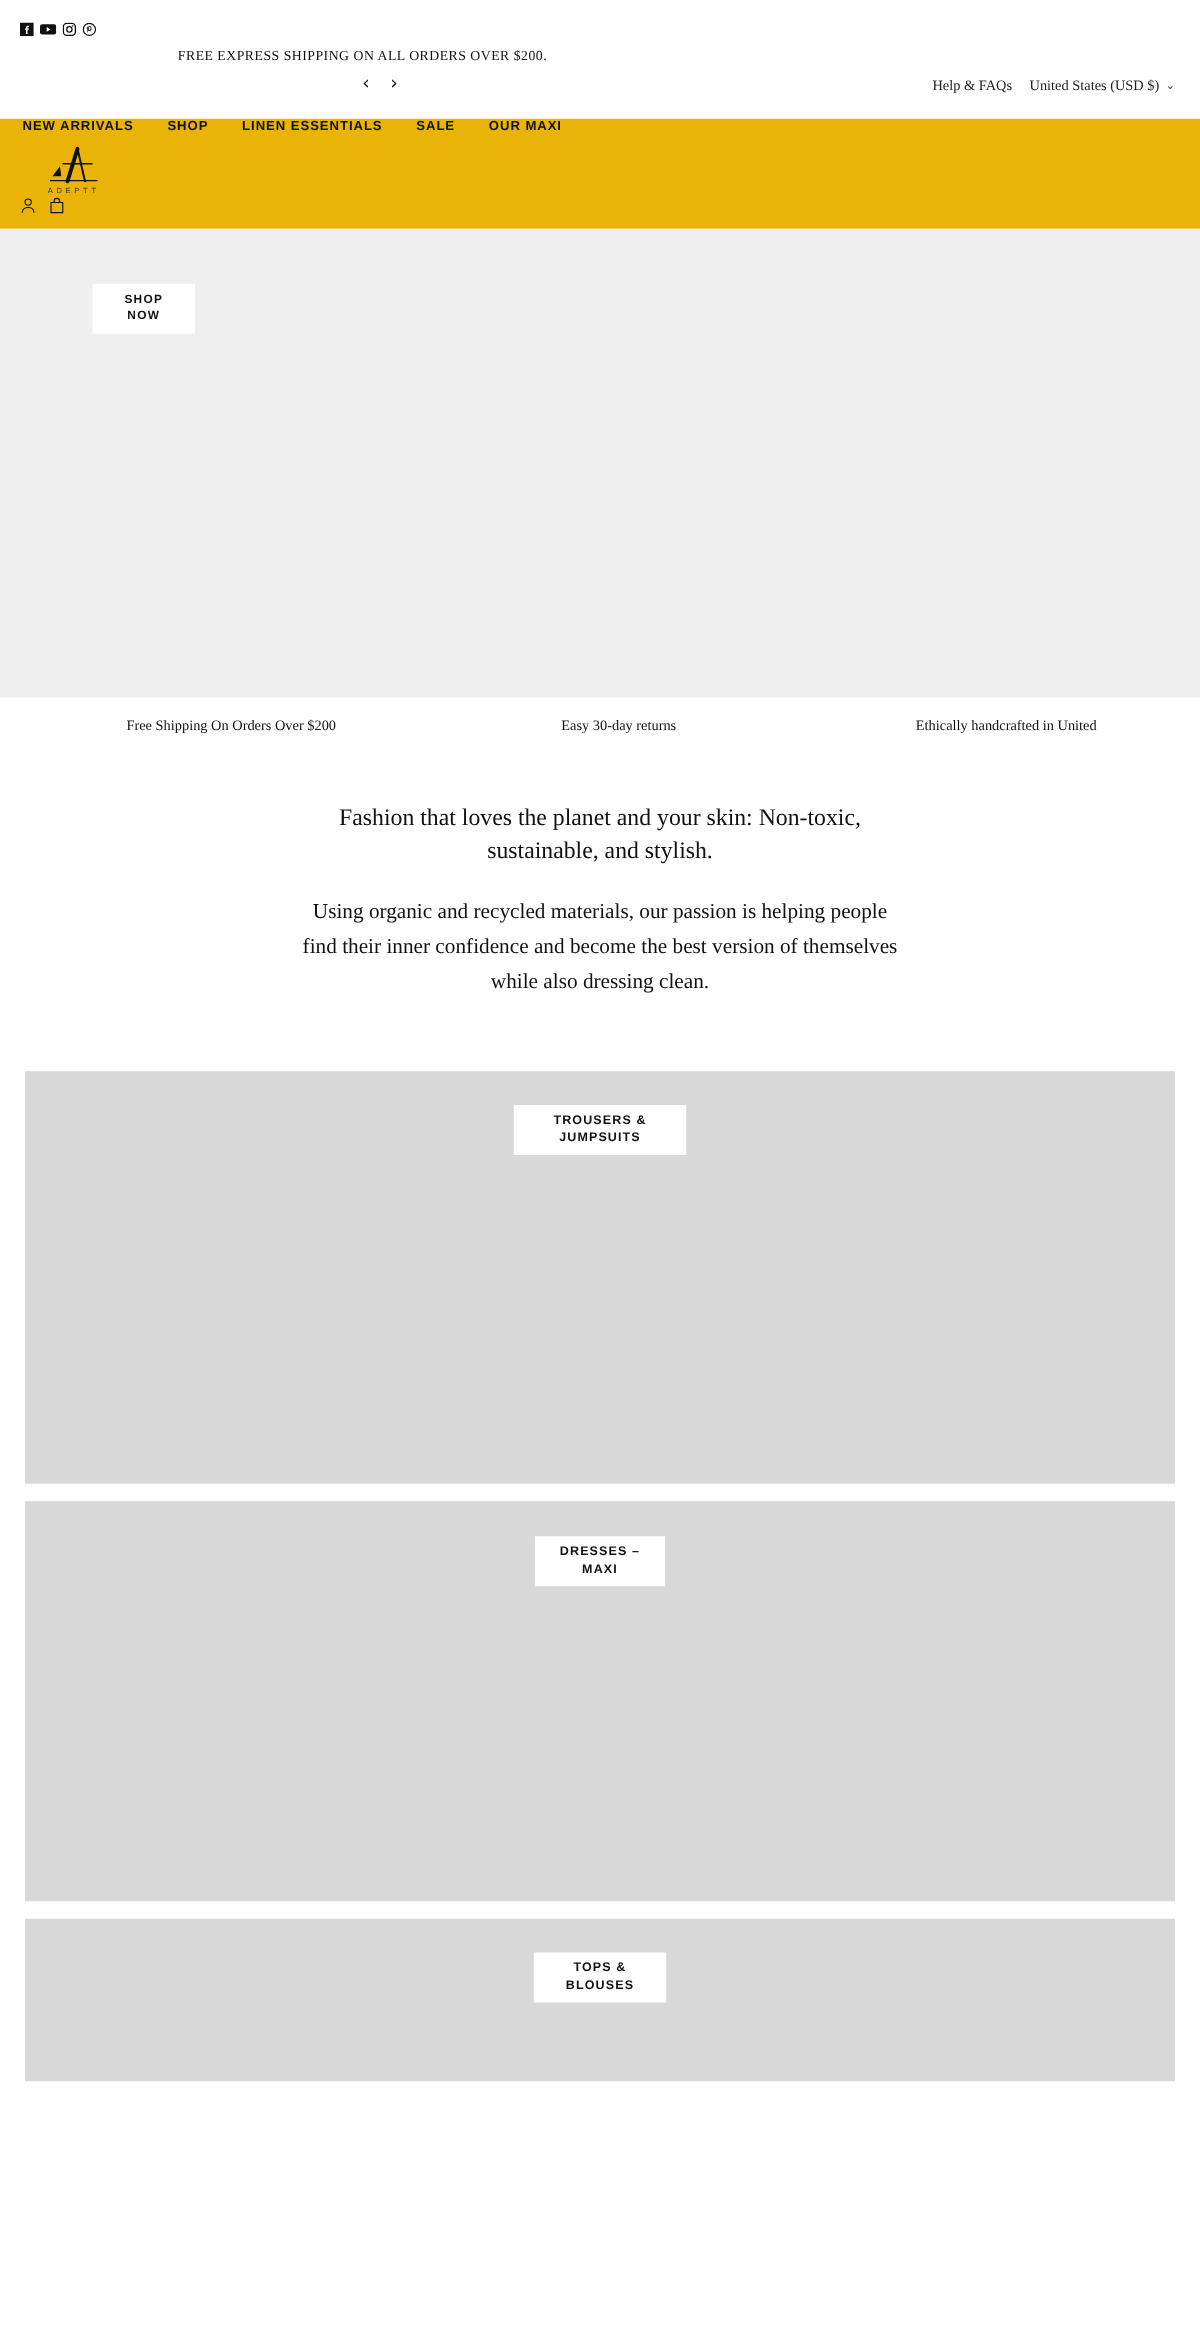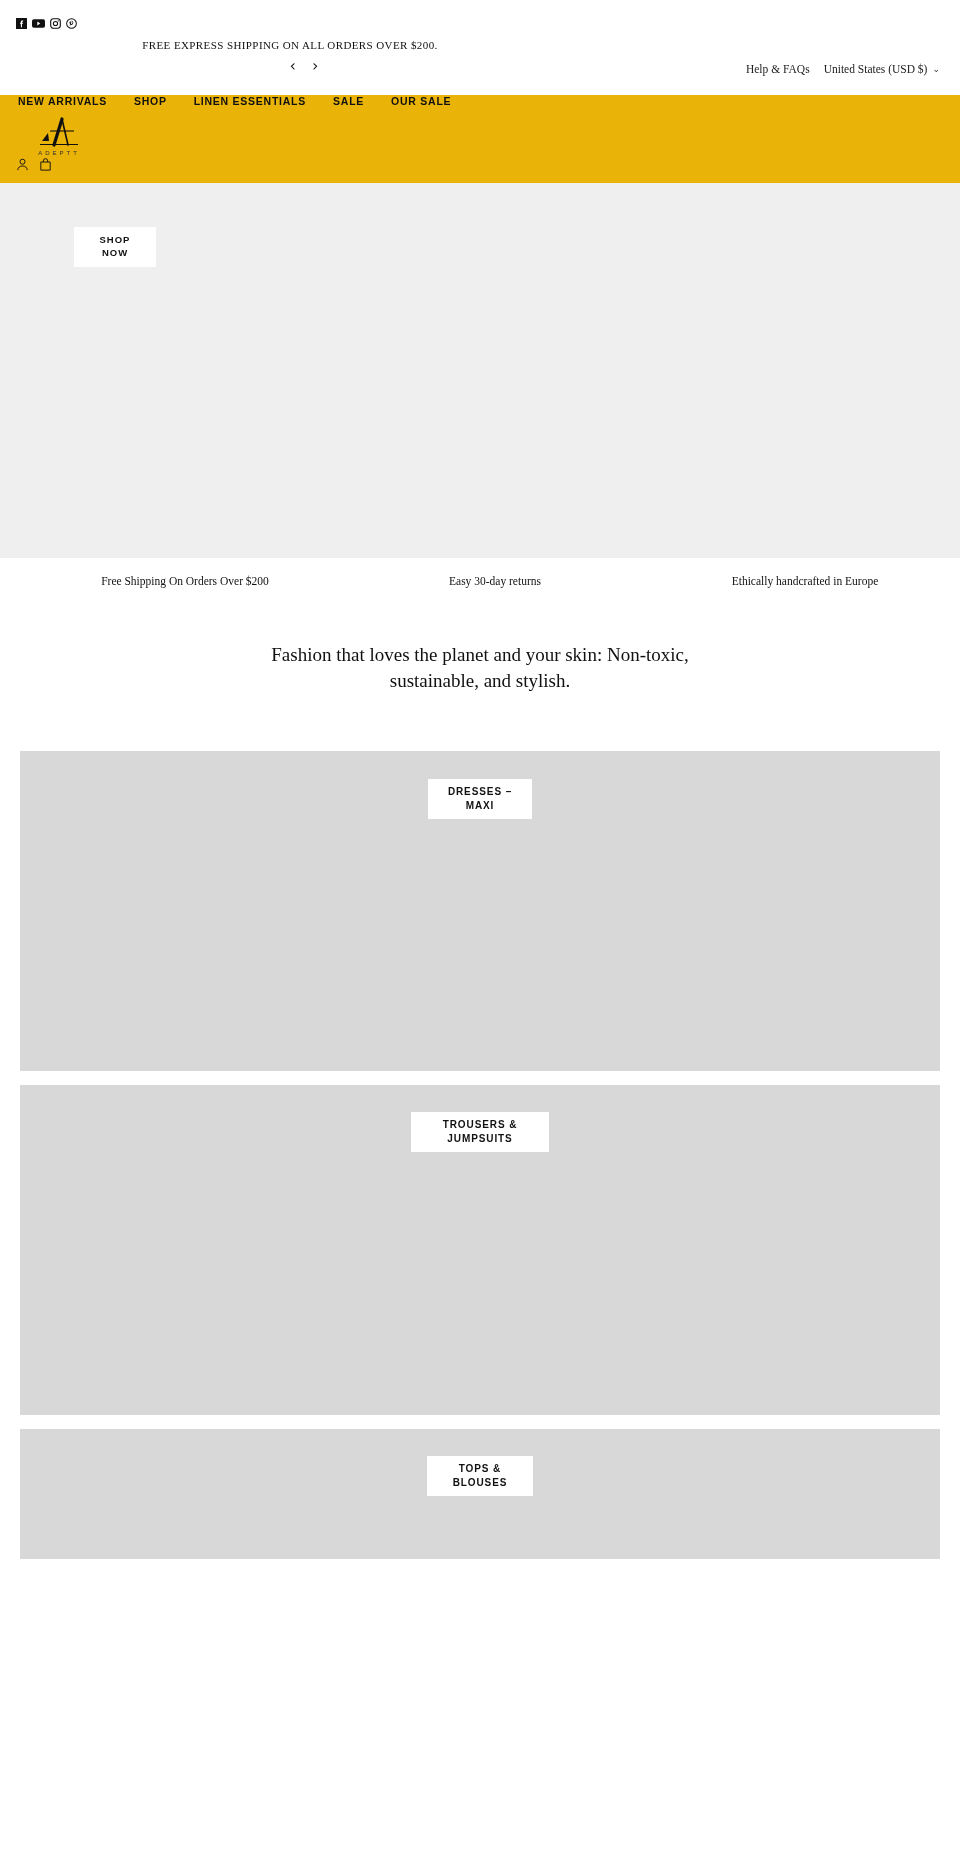--- a/index.html
+++ b/index.html
@@ -182,21 +182,21 @@
     </span>
   </div>
 </div>
 
 <div class="mainnav">
   <nav class="navlinks">
     <a href="#">NEW ARRIVALS</a>
     <a href="#">SHOP</a>
     <a href="#">LINEN ESSENTIALS</a>
     <a href="#">SALE</a>
-    <a href="#">OUR SALE</a>
+    <a href="#">OUR MAXI</a>
   </nav>
 
   <a href="#" class="logo" style="text-decoration:none;">
     <div class="logo-mark">
       <svg width="62" height="32" viewBox="0 0 62 32">
         <path d="M34 2 L26 28" stroke="#111" stroke-width="3.2" fill="none" stroke-linecap="round"></path>
         <path d="M34 2 L40 28" stroke="#111" stroke-width="1.6" fill="none" stroke-linecap="round"></path>
         <line x1="22" y1="14" x2="46" y2="14" stroke="#111" stroke-width="1.1"></line>
         <path d="M14 24 L20 16 L21 24 Z" fill="#111"></path>
         <line x1="12" y1="27.5" x2="50" y2="27.5" stroke="#111" stroke-width="1"></line>
@@ -226,47 +226,48 @@
     <span>
       <span>SHOP</span><br>
       <span>NOW</span>
     </span>
   </a>
 </section>
 
 <section class="benefits">
   <div class="benefit">Free Shipping On Orders Over $200</div>
   <div class="benefit">Easy 30-day returns</div>
-  <div class="benefit">Ethically handcrafted in Europe</div>
+  <div class="benefit">Ethically handcrafted in United</div>
 </section>
 
 <section class="intro">
   <h2>Fashion that loves the planet and your skin: Non-toxic, sustainable, and stylish.</h2>
+  <p>Using organic and recycled materials, our passion is helping people find their inner confidence and become the best version of themselves while also dressing clean.</p>
 </section>
 
 <section class="categories">
+
+  <div class="cat cat-2">
+    <a href="#" class="cat-btn">
+      <span>
+        <span>TROUSERS &amp;</span><br>
+        <span>JUMPSUITS</span>
+      </span>
+    </a>
+  </div>
 
   <div class="cat cat-1">
     <a href="#" class="cat-btn">
       <span>
         <span>DRESSES –</span><br>
         <span>MAXI</span>
       </span>
     </a>
   </div>
 
-  <div class="cat cat-2">
-    <a href="#" class="cat-btn">
-      <span>
-        <span>TROUSERS &amp;</span><br>
-        <span>JUMPSUITS</span>
-      </span>
-    </a>
-  </div>
-
   <div class="cat cat-3">
     <a href="#" class="cat-btn">
       <span>
         <span>TOPS &amp;</span><br>
         <span>BLOUSES</span>
       </span>
     </a>
   </div>
 
 </section>

